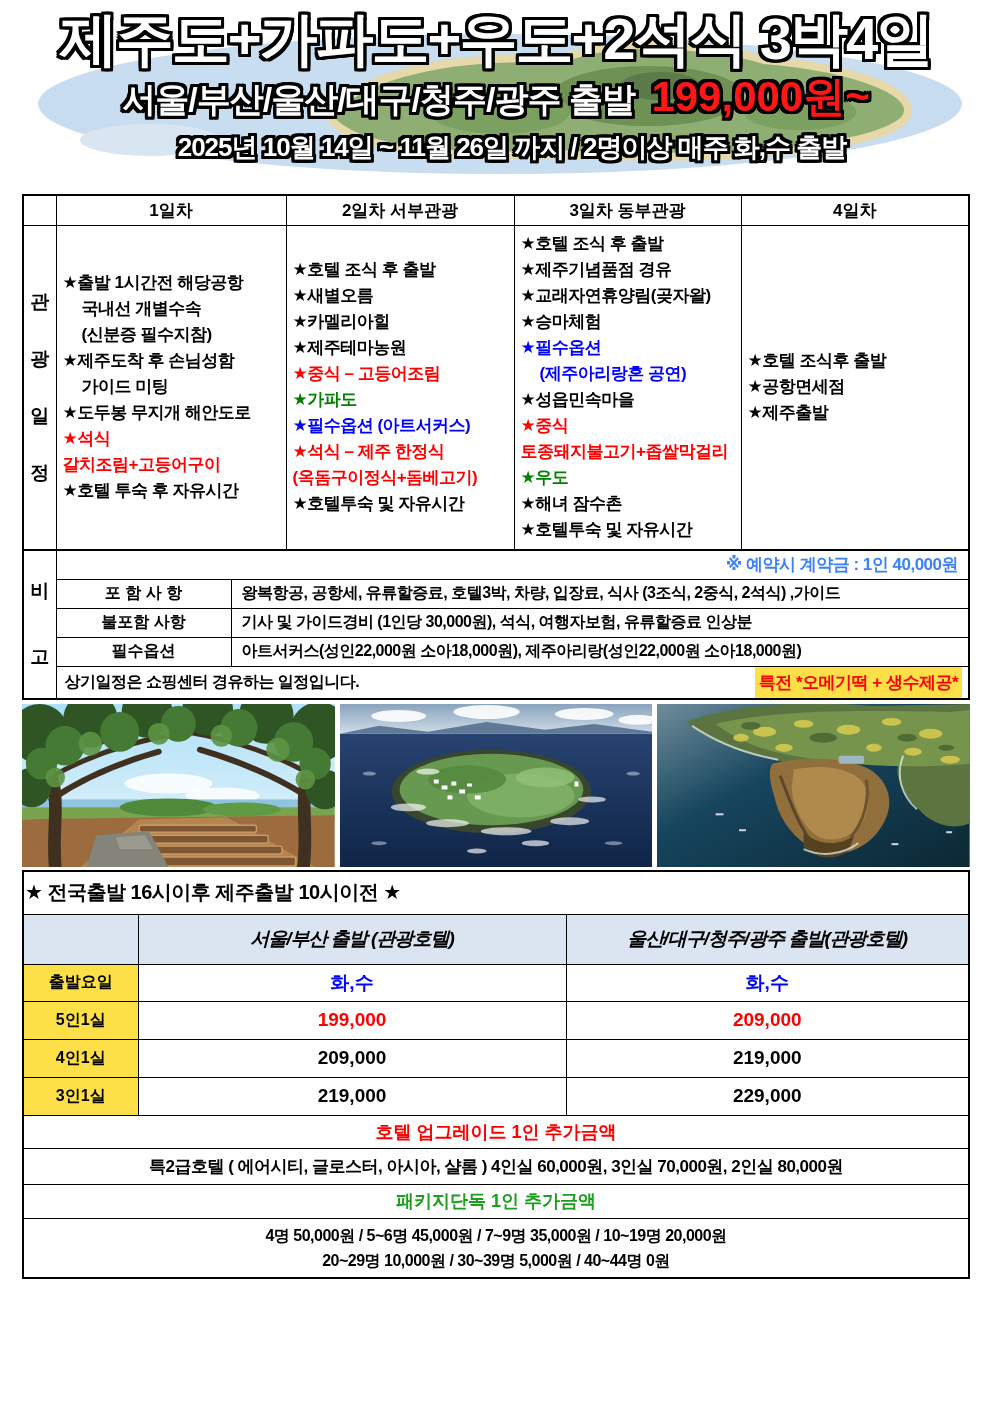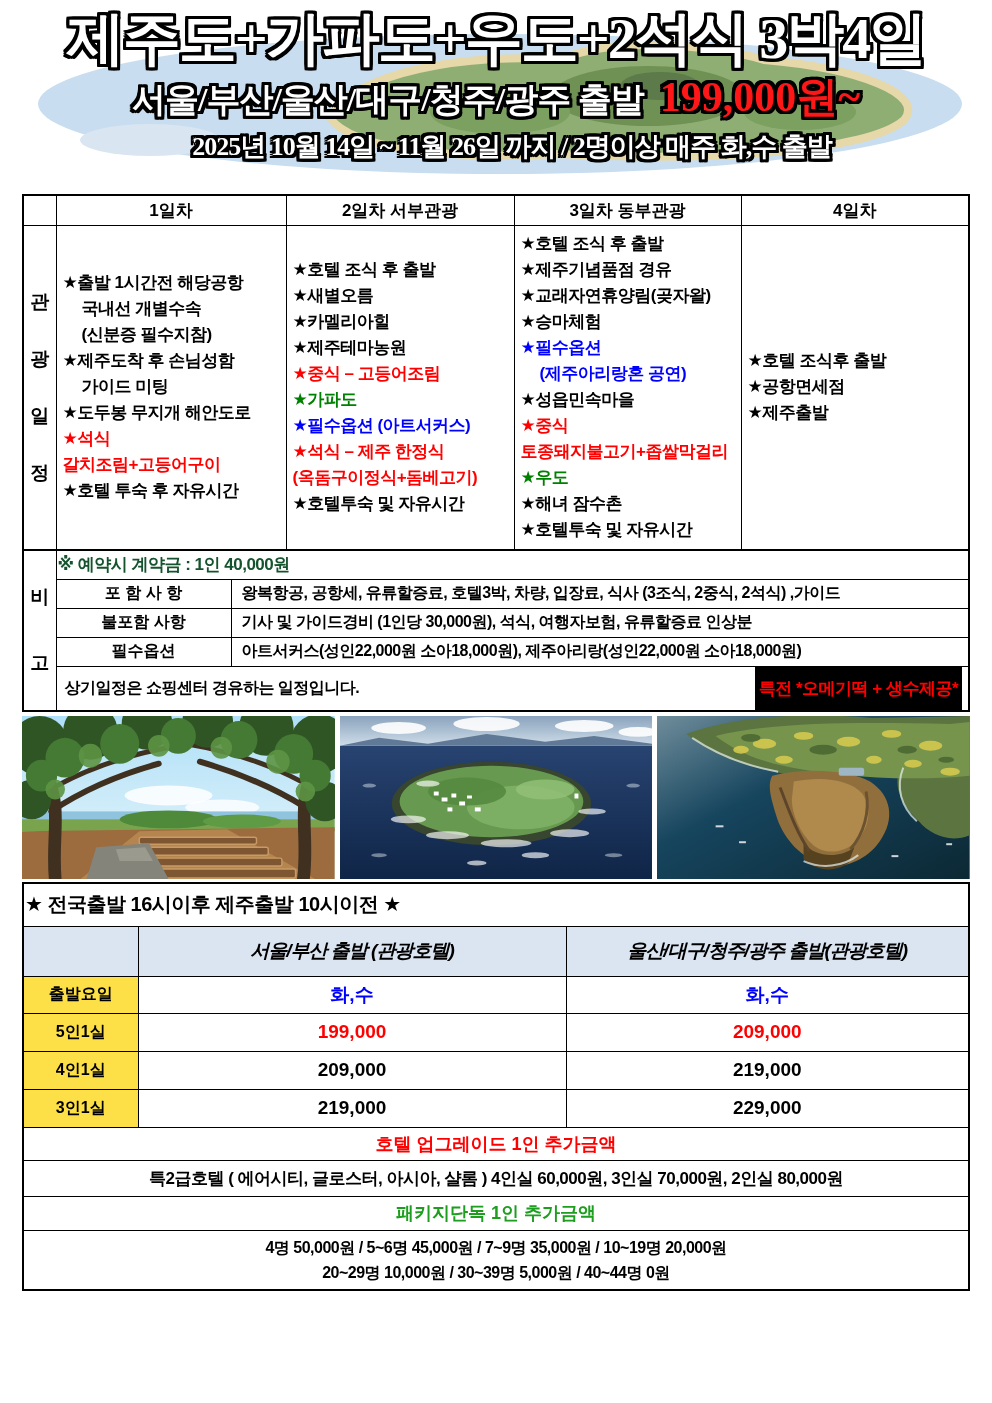--- a/index.html
+++ b/index.html
@@ -1,20 +1,20 @@
 <!DOCTYPE html>
 <html><head>
 <meta charset="utf-8">
 <style>
   html,body{margin:0;padding:0;background:#fff;}
   body{width:992px;height:1403px;font-family:"Liberation Sans","DejaVu Sans",sans-serif;color:#000;}
   .page{position:relative;width:992px;height:1403px;overflow:hidden;background:#fff;}
 
   
-  .hero{position:relative;height:194px;font-family:Liberation Serif, serif;}
+  .hero{position:relative;height:194px;}
   .hero-bg{position:absolute;left:0;top:0;width:992px;height:178px;}
   .hero-text{position:relative;z-index:2;text-align:center;}
   .outl{color:#fff;text-shadow:
     -3px -3px 0 #000,-3px 0 0 #000,-3px 3px 0 #000,
     0 -3px 0 #000,0 3px 0 #000,
     3px -3px 0 #000,3px 0 0 #000,3px 3px 0 #000,
     -2px -3px 0 #000,2px -3px 0 #000,-2px 3px 0 #000,2px 3px 0 #000,
     -3px -2px 0 #000,3px -2px 0 #000,-3px 2px 0 #000,3px 2px 0 #000;}
   .outl-red{color:#ff1717;text-shadow:
     -3px -3px 0 #000,-3px 0 0 #000,-3px 3px 0 #000,
@@ -43,27 +43,27 @@
   #notes .vchars{gap:40px;}
   .day-cell{vertical-align:middle;padding:4px 6px;}
   .day-lines{display:flex;flex-direction:column;}
   .line{font-size:17px;font-weight:bold;line-height:26px;white-space:nowrap;letter-spacing:-0.5px;}
   .c-black{color:#000;} .c-red{color:#ff0000;} .c-green{color:#008000;} .c-blue{color:#0000ff;}
   .ind{padding-left:19px;}
 
   
   #notes{margin-top:-2px;}
   #notes tr{height:29px;}
-  .deposit-cell{padding-right:10px;color:#14532d;font-weight:bold;font-size:17px;letter-spacing:-0.5px;}
+  .deposit-cell{text-align:right;padding-right:10px;color:#3b82f6;font-weight:bold;font-size:17px;letter-spacing:-0.5px;}
   .note-label{text-align:center;font-weight:bold;font-size:16px;margin-left:32px;}
   .note-content{text-align:left;padding-left:10px;font-weight:bold;font-size:16px;letter-spacing:-0.5px;white-space:nowrap;}
   .notes-footer-cell{padding:0 6px 0 8px;}
   .notes-footer{display:flex;justify-content:space-between;align-items:center;}
   .footer-note{font-size:16px;font-weight:bold;letter-spacing:-0.5px;}
-  .footer-benefit{font-size:17px;font-weight:bold;color:#ff0000;background:#000000;padding:10px 4px;letter-spacing:-0.5px;}
+  .footer-benefit{font-size:17px;font-weight:bold;color:#ff0000;background:#fde047;padding:4px 4px;letter-spacing:-0.5px;}
 
   
   .photos{display:flex;gap:5px;margin:4px 22px 0 22px;height:163px;}
   .photo{flex:1;position:relative;}
   .photo svg{width:100%;height:100%;display:block;}
 
   
   #pricing{margin-top:3px;}
   .banner-cell{height:40px;text-align:left;font-size:20px;font-weight:bold;letter-spacing:-0.5px;}
   .pr-head-row{height:50px;}

